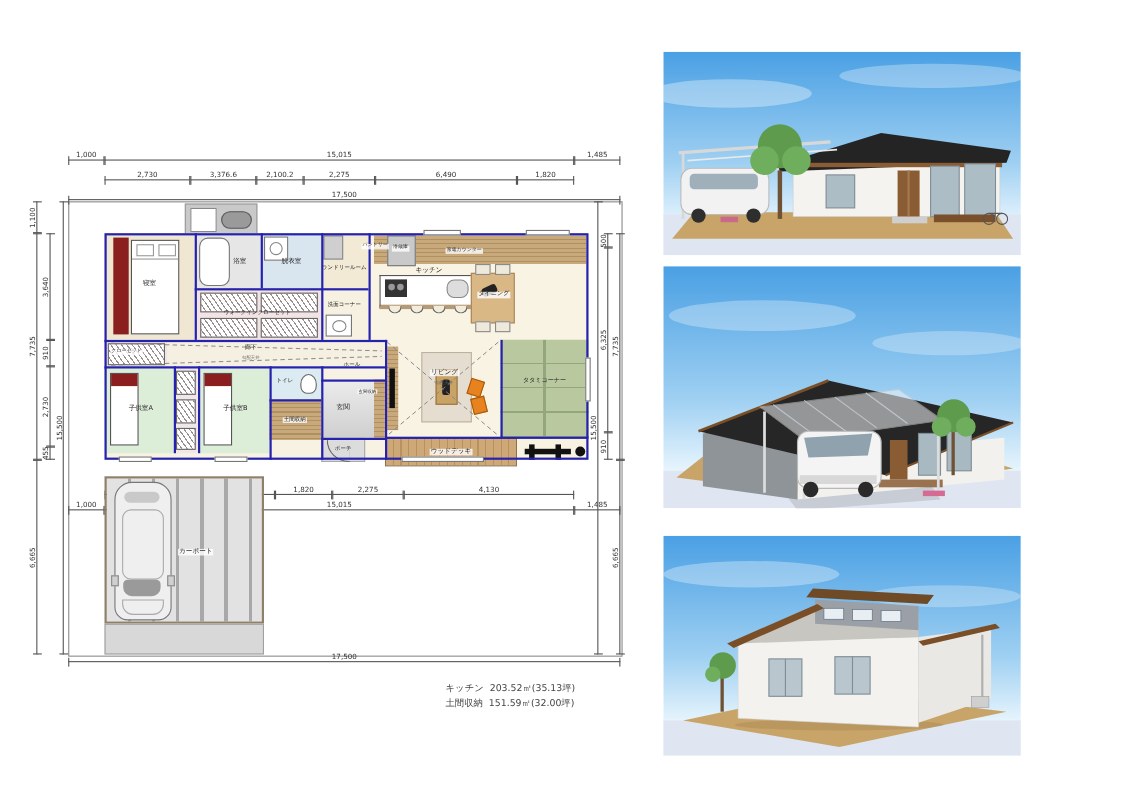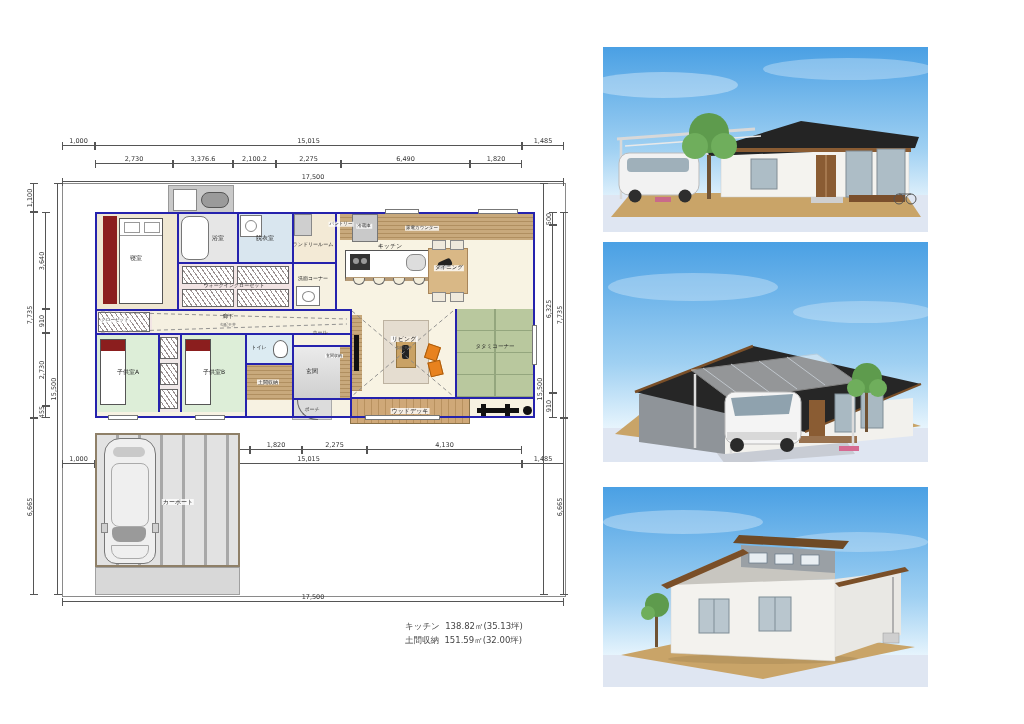--- a/index.html
+++ b/index.html
@@ -340,21 +340,21 @@
     <div class="abs" style="left:-4px;top:84px;width:5px;height:8px;background:#d0d0d0;border:1px solid #888"></div>
     <div class="abs" style="left:47px;top:84px;width:5px;height:8px;background:#d0d0d0;border:1px solid #888"></div>
   </div>
 </div>
 <div class="lbl chip" style="left:178px;top:502px">カーポート</div>
 <div class="abs" style="left:95px;top:567px;width:145px;height:28px;background:#d8d8d8;border:1px solid #a0a0a0;box-sizing:border-box"></div>
 
 <div class="abs" style="left:405px;top:620px;font-size:8.5px;line-height:1.6;color:#444">
   <div>
     <span>キッチン</span>&nbsp;
-    <span>138.82㎡(35.13坪)</span>
+    <span>203.52㎡(35.13坪)</span>
   </div>
   <div>
     <span>土間収納</span>&nbsp;
     <span>151.59㎡(32.00坪)</span>
   </div>
 </div>
 
 <div class="abs" style="left:603px;top:47px;width:325px;height:185px">
 <svg width="325" height="185" viewBox="0 0 325 185">
   <defs>

